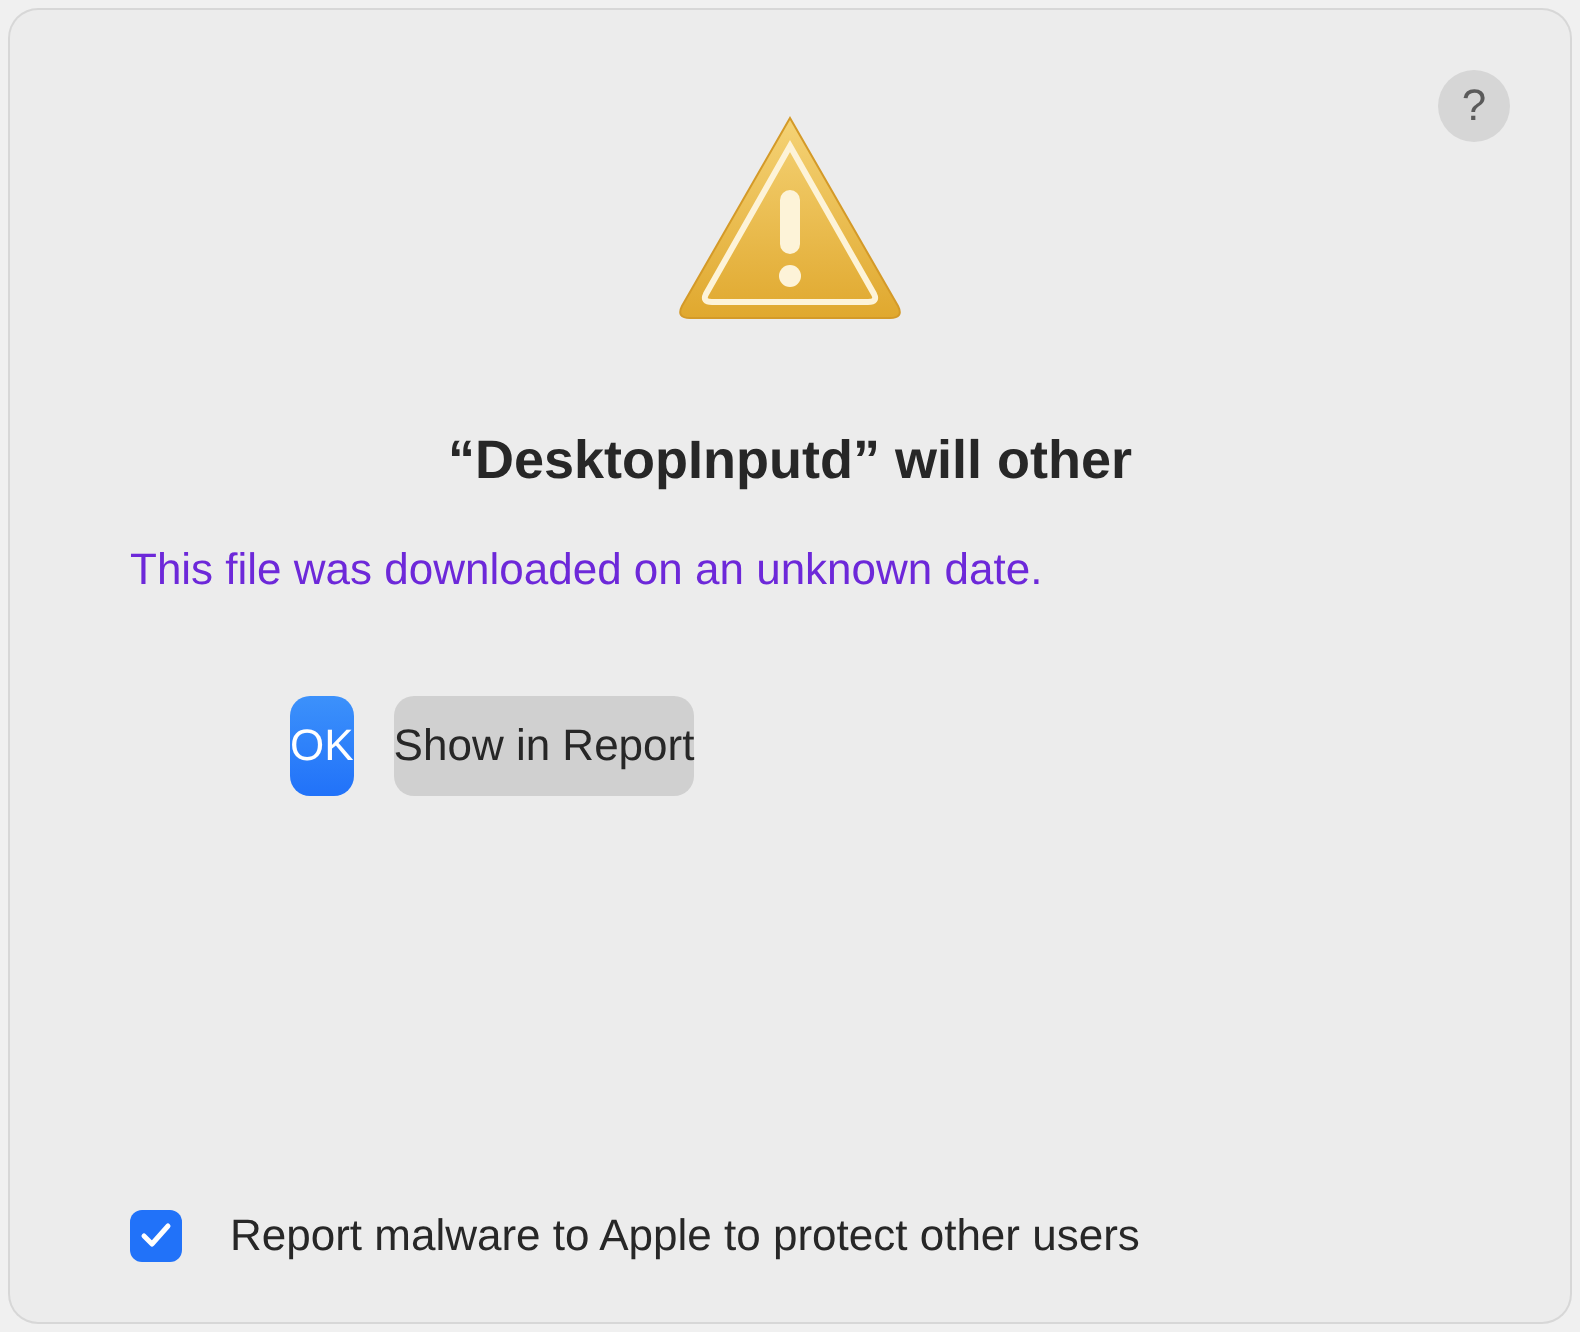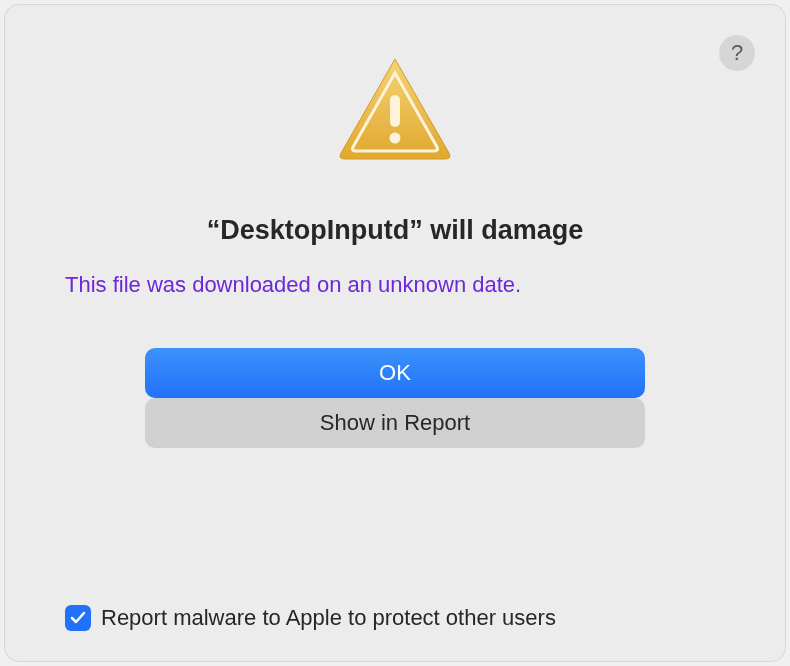--- a/index.html
+++ b/index.html
@@ -70,21 +70,22 @@
     
     .message-subtitle {
       text-align: left;
       font-size: 22px;
       color: #6d28d9;
       margin-bottom: 50px;
     }
     
     .button-stack {
       display: flex;
-      flex-direction: column;
+      flex-direction: row;
+      gap: 20px;
       padding: 0 80px;
       margin-bottom: 40px;
     }
     
     .btn {
       height: 50px;
       border-radius: 10px;
       border: none;
       font-size: 22px;
       font-weight: 400;
@@ -98,21 +99,21 @@
     }
     
     .btn-secondary {
       background: #d0d0d0;
       color: #272727;
     }
     
     .checkbox-row {
       display: flex;
       align-items: center;
-      gap: 10px;
+      gap: 24px;
       padding-left: 0px;
       margin-top: auto;
     }
     
     .checkbox {
       width: 26px;
       height: 26px;
       border-radius: 6px;
       background: #2172f9;
       border: none;
@@ -152,21 +153,21 @@
         </defs>
         <path d="M 60 4 L 114 98 Q 117 104 110 104 L 10 104 Q 3 104 6 98 Z" fill="url(#warnGrad)" stroke="#d49a28" stroke-width="1"></path>
         <path d="M 60 18 L 102 92 Q 104 96 99 96 L 21 96 Q 16 96 18 92 Z" fill="none" stroke="#fdf3d8" stroke-width="3"></path>
         <rect x="55" y="40" width="10" height="32" rx="5" fill="#fdf3d8"></rect>
         <circle cx="60" cy="83" r="5.5" fill="#fdf3d8"></circle>
       </svg>
     </div>
   </div>
 
   <div class="message-title">
-    <div>“DesktopInputd” will damage</div>
+    <div>“DesktopInputd” will other</div>
   </div>
 
   <div class="message-subtitle">This file was downloaded on an unknown date.</div>
 
   <div class="button-stack">
     <button class="btn btn-primary">OK</button>
     <button class="btn btn-secondary">Show in Report</button>
   </div>
 
   <div class="checkbox-row">

